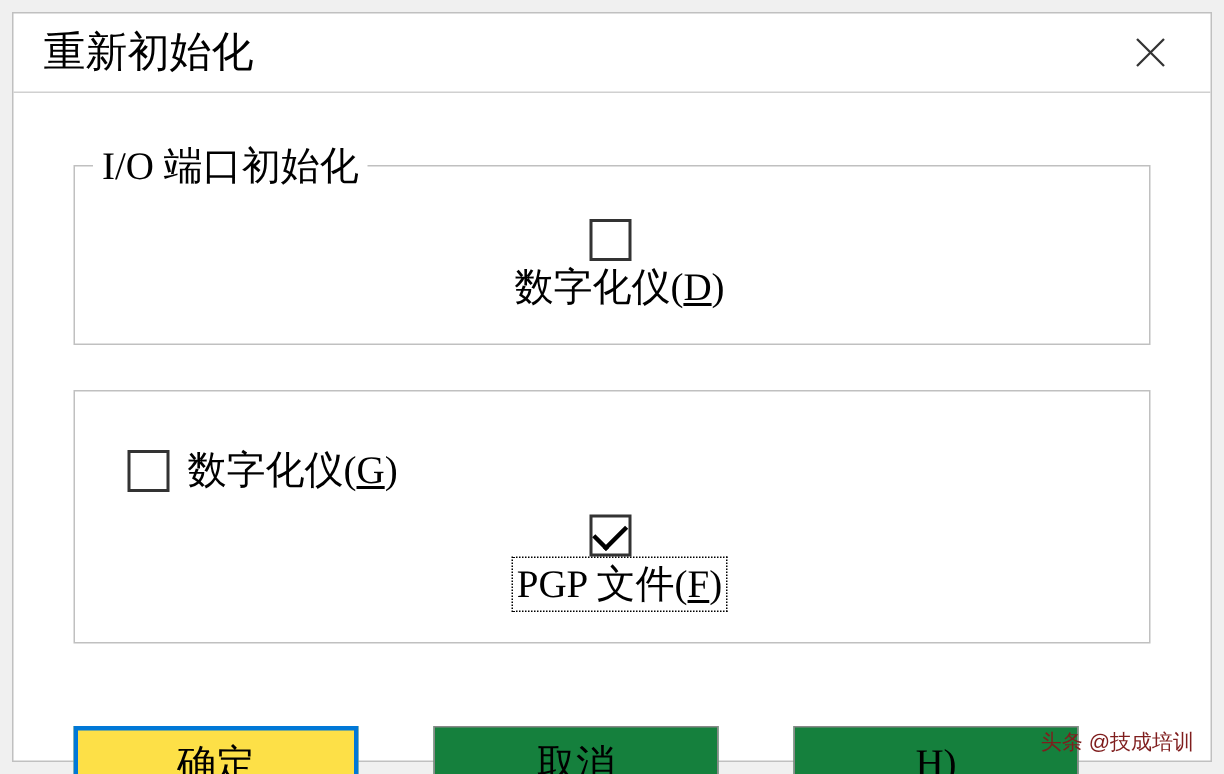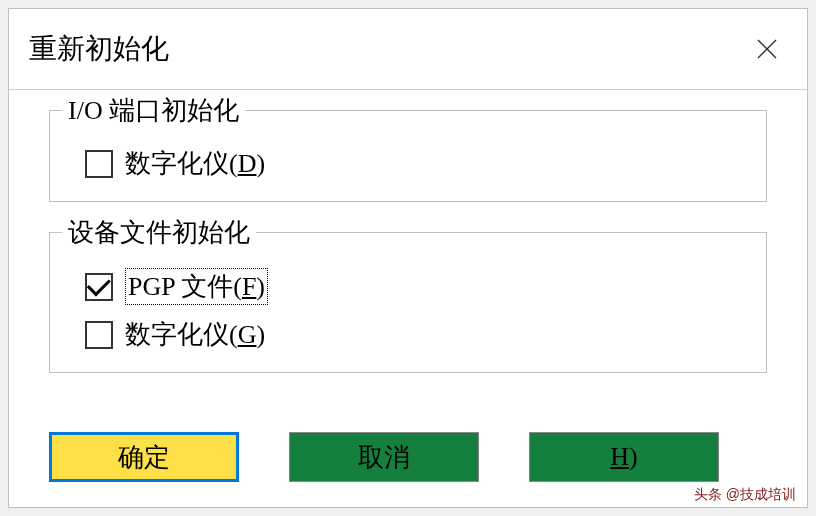--- a/index.html
+++ b/index.html
@@ -18,21 +18,21 @@
       height: 500px;
       background: #ffffff;
       border: 1px solid #c0c0c0;
       display: flex;
       flex-direction: column;
     }
     .titlebar {
       display: flex;
       justify-content: space-between;
       align-items: center;
-      padding: 20px 20px;
+      padding: 6px 20px;
       border-bottom: 1px solid #d0d0d0;
     }
     .title {
       font-size: 28px;
       font-family: "SimSun", "宋体", serif;
     }
     .close-btn {
       width: 40px;
       height: 40px;
       display: flex;
@@ -47,37 +47,39 @@
     }
     .content {
       flex: 1;
       padding: 20px 40px 10px 40px;
     }
     .groupbox {
       position: relative;
       border: 1px solid #c0c0c0;
       margin-bottom: 30px;
       padding: 35px 25px 20px 25px;
+      margin-top: 28px;
     }
     .groupbox-title {
       position: absolute;
       top: -18px;
       left: 12px;
       background: #ffffff;
       padding: 0 6px;
       font-size: 26px;
     }
     .checkbox-row {
       display: flex;
       align-items: center;
       margin-bottom: 12px;
       padding-left: 10px;
     }
     .checkbox-row:last-child {
       margin-bottom: 0;
+      flex-direction: column;
     }
     .checkbox {
       width: 28px;
       height: 28px;
       border: 2px solid #333;
       background: #ffffff;
       margin-right: 12px;
       display: flex;
       align-items: center;
       justify-content: center;
@@ -155,31 +157,30 @@
       <div class="groupbox-title">I/O 端口初始化</div>
       <div class="checkbox-row">
         <div class="checkbox"></div>
         <div class="checkbox-label">
           <span>数字化仪(</span><span class="u">D</span><span>)</span>
         </div>
       </div>
     </div>
 
     <div class="groupbox">
-      <div class="groupbox-title">设备文件初始化</div>
+      <div class="checkbox-row">
+        <div class="checkbox"></div>
+        <div class="checkbox-label">
+          <span>数字化仪(</span><span class="u">G</span><span>)</span>
+        </div>
+      </div>
       <div class="checkbox-row">
         <div class="checkbox checked"></div>
         <div class="checkbox-label focused">
           <span>PGP 文件(</span><span class="u">F</span><span>)</span>
-        </div>
-      </div>
-      <div class="checkbox-row">
-        <div class="checkbox"></div>
-        <div class="checkbox-label">
-          <span>数字化仪(</span><span class="u">G</span><span>)</span>
         </div>
       </div>
     </div>
 
   </div>
 
   <div class="button-row">
     <div class="btn primary">
       <span>确定</span>
     </div>

